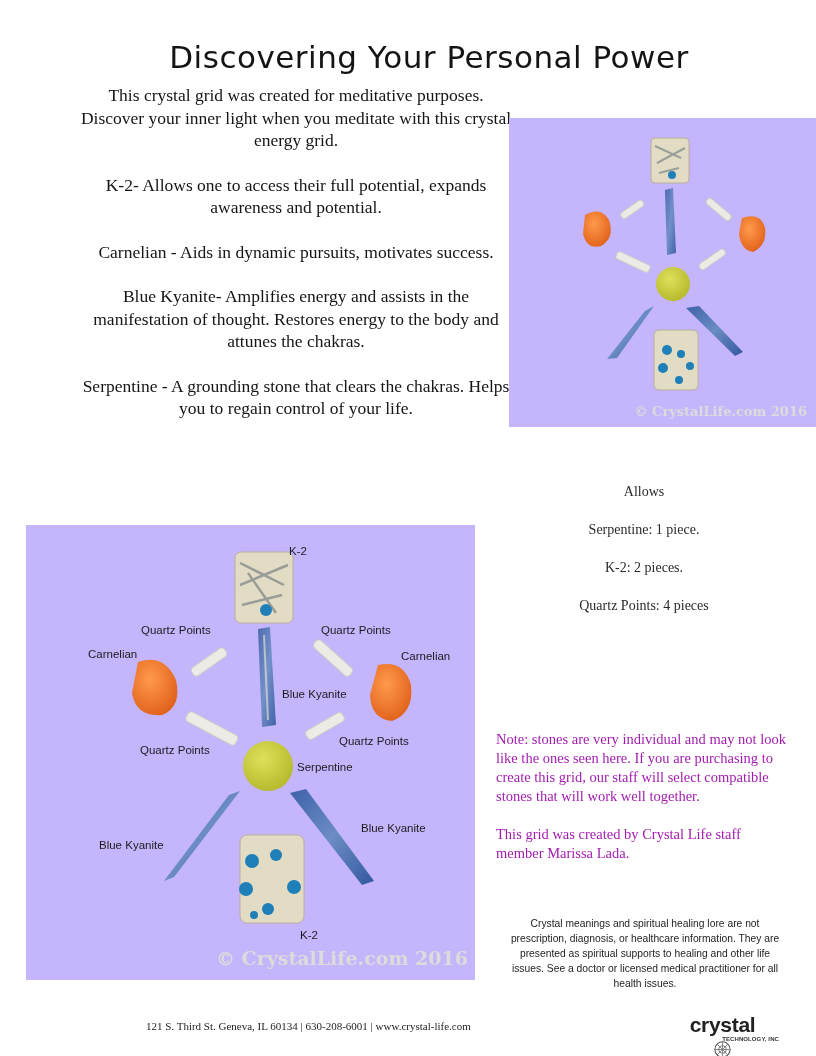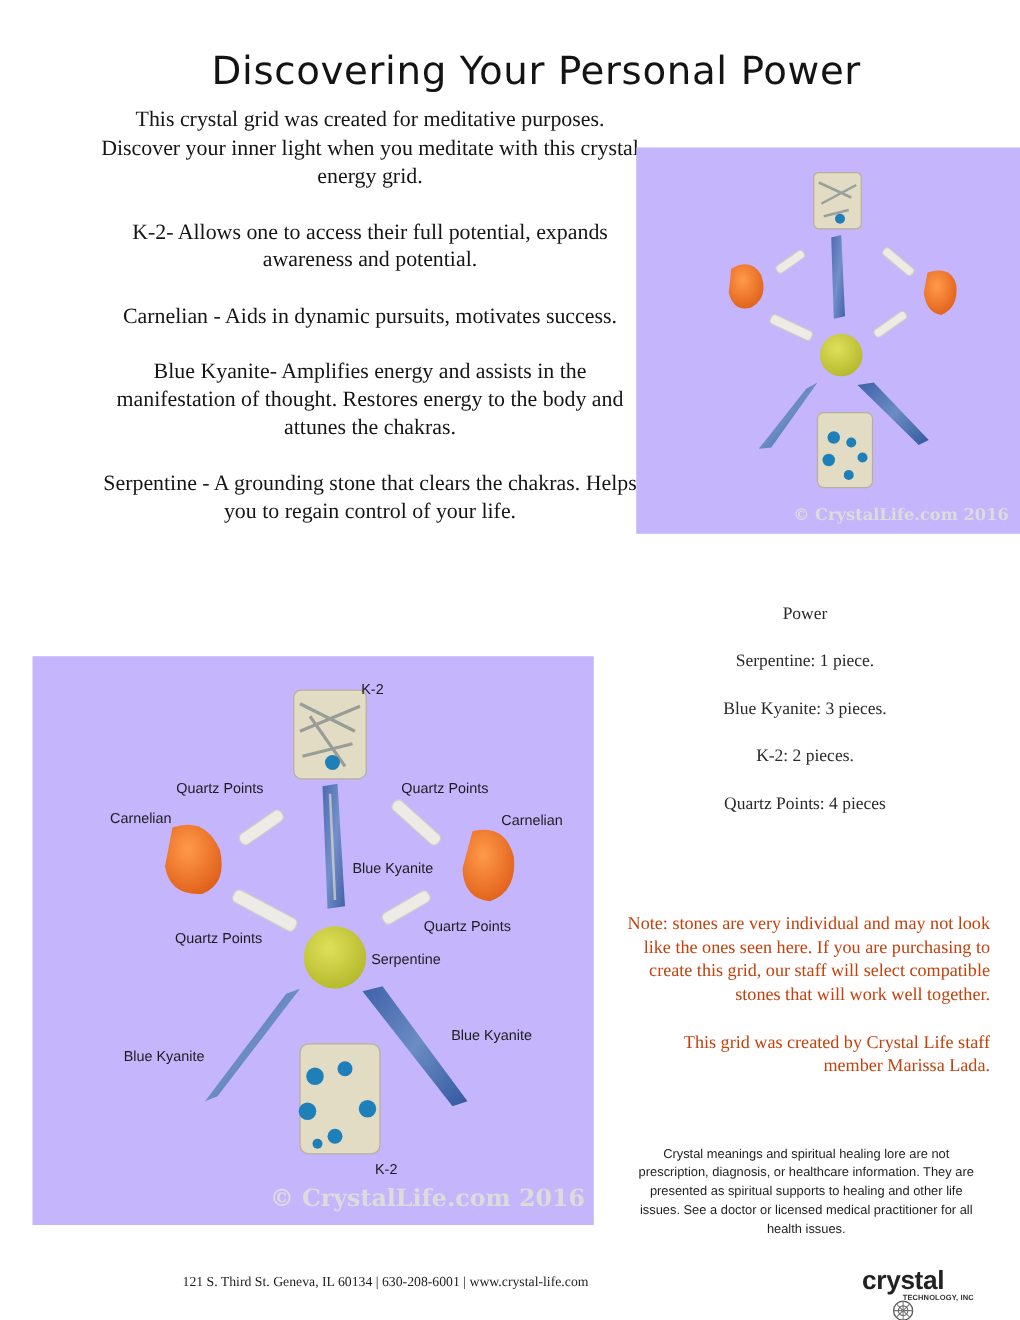--- a/index.html
+++ b/index.html
@@ -4,21 +4,21 @@
 <style>
   html, body { margin:0; padding:0; }
   body { width:816px; height:1056px; background:#ffffff; position:relative; overflow:hidden; color:#111; }
   .title { position:absolute; left:0; width:858px; top:18px; text-align:center; font-family:"DejaVu Sans", sans-serif; font-size:31px; letter-spacing:0.5px; color:#141414; font-weight:normal; }
   .desc { position:absolute; left:80px; width:432px; top:84px; text-align:center; font-family:"Liberation Serif", serif; font-size:17.5px; line-height:22.5px; color:#151515; }
   .desc p { margin:0 0 22px 0; }
   .photo { position:absolute; background:#c4b5fd; overflow:hidden; }
   .photo svg { display:block; }
   .recipe { position:absolute; left:496px; width:296px; top:482px; text-align:center; font-family:"Liberation Serif", serif; font-size:14px; color:#2a2a2a; }
   .recipe div { height:38px; line-height:20px; }
-  .note { position:absolute; left:496px; width:296px; top:730px; text-align:right; font-family:"Liberation Serif", serif; font-size:14.5px; line-height:19px; color:#c2410c; }
+  .note { position:absolute; left:496px; width:296px; top:730px; text-align:left; font-family:"Liberation Serif", serif; font-size:14.5px; line-height:19px; color:#a21caf; }
   .note p { margin:0 0 19px 0; }
   .disclaimer { position:absolute; left:505px; width:280px; top:916px; text-align:center; font-family:"Liberation Sans", sans-serif; font-size:10.3px; line-height:15px; color:#1d1d1d; }
   .footer { position:absolute; left:146px; top:1020px; font-family:Liberation Serif, serif; font-size:11px; color:#1e1e1e; }
   .logo { position:absolute; left:660px; top:1013px; width:125px; height:36px; }
   .logo-main { font-family:"Liberation Sans", sans-serif; font-weight:bold; font-size:21px; color:#222; letter-spacing:-0.3px; display:flex; align-items:center; gap:2px; line-height:24px;flex-direction:column; }
   .logo-sub { position:absolute; right:6px; top:23px; font-family:"Liberation Sans", sans-serif; font-size:6px; font-weight:bold; color:#333; letter-spacing:0.1px; }
   .label { font-family:"Liberation Sans", sans-serif; font-size:11.5px; fill:#1c1c1c; }
   .wm { font-family:"DejaVu Serif", serif; font-weight:bold; fill:#dcdcda; }
 </style>
 </head>
@@ -122,23 +122,22 @@
     <text class="label" x="313" y="220">Quartz Points</text>
     <text class="label" x="271" y="246">Serpentine</text>
     <text class="label" x="335" y="307">Blue Kyanite</text>
     <text class="label" x="73" y="324">Blue Kyanite</text>
     <text class="label" x="274" y="414">K-2</text>
     <text class="wm" x="442" y="440" text-anchor="end" font-size="19">© CrystalLife.com 2016</text>
   </svg>
 </div>
 
 <div class="recipe">
-  <div>Power</div>
+  <div>Allows</div>
   <div>Serpentine:  1 piece.</div>
-  <div>Blue Kyanite:   3  pieces.</div>
   <div>K-2:  2 pieces.</div>
   <div>Quartz Points: 4 pieces</div>
 </div>
 
 <div class="note">
   <p>Note: stones are very individual and may not look like the ones seen here. If you are purchasing to create this grid, our staff will select compatible stones that will work well together.</p>
   <p>This grid was created by Crystal Life staff member Marissa Lada.</p>
 </div>
 
 <div class="disclaimer">Crystal  meanings and spiritual healing lore are not prescription, diagnosis, or healthcare information. They are presented as spiritual supports to healing and other life issues. See a doctor or licensed medical practitioner for all health issues.</div>

